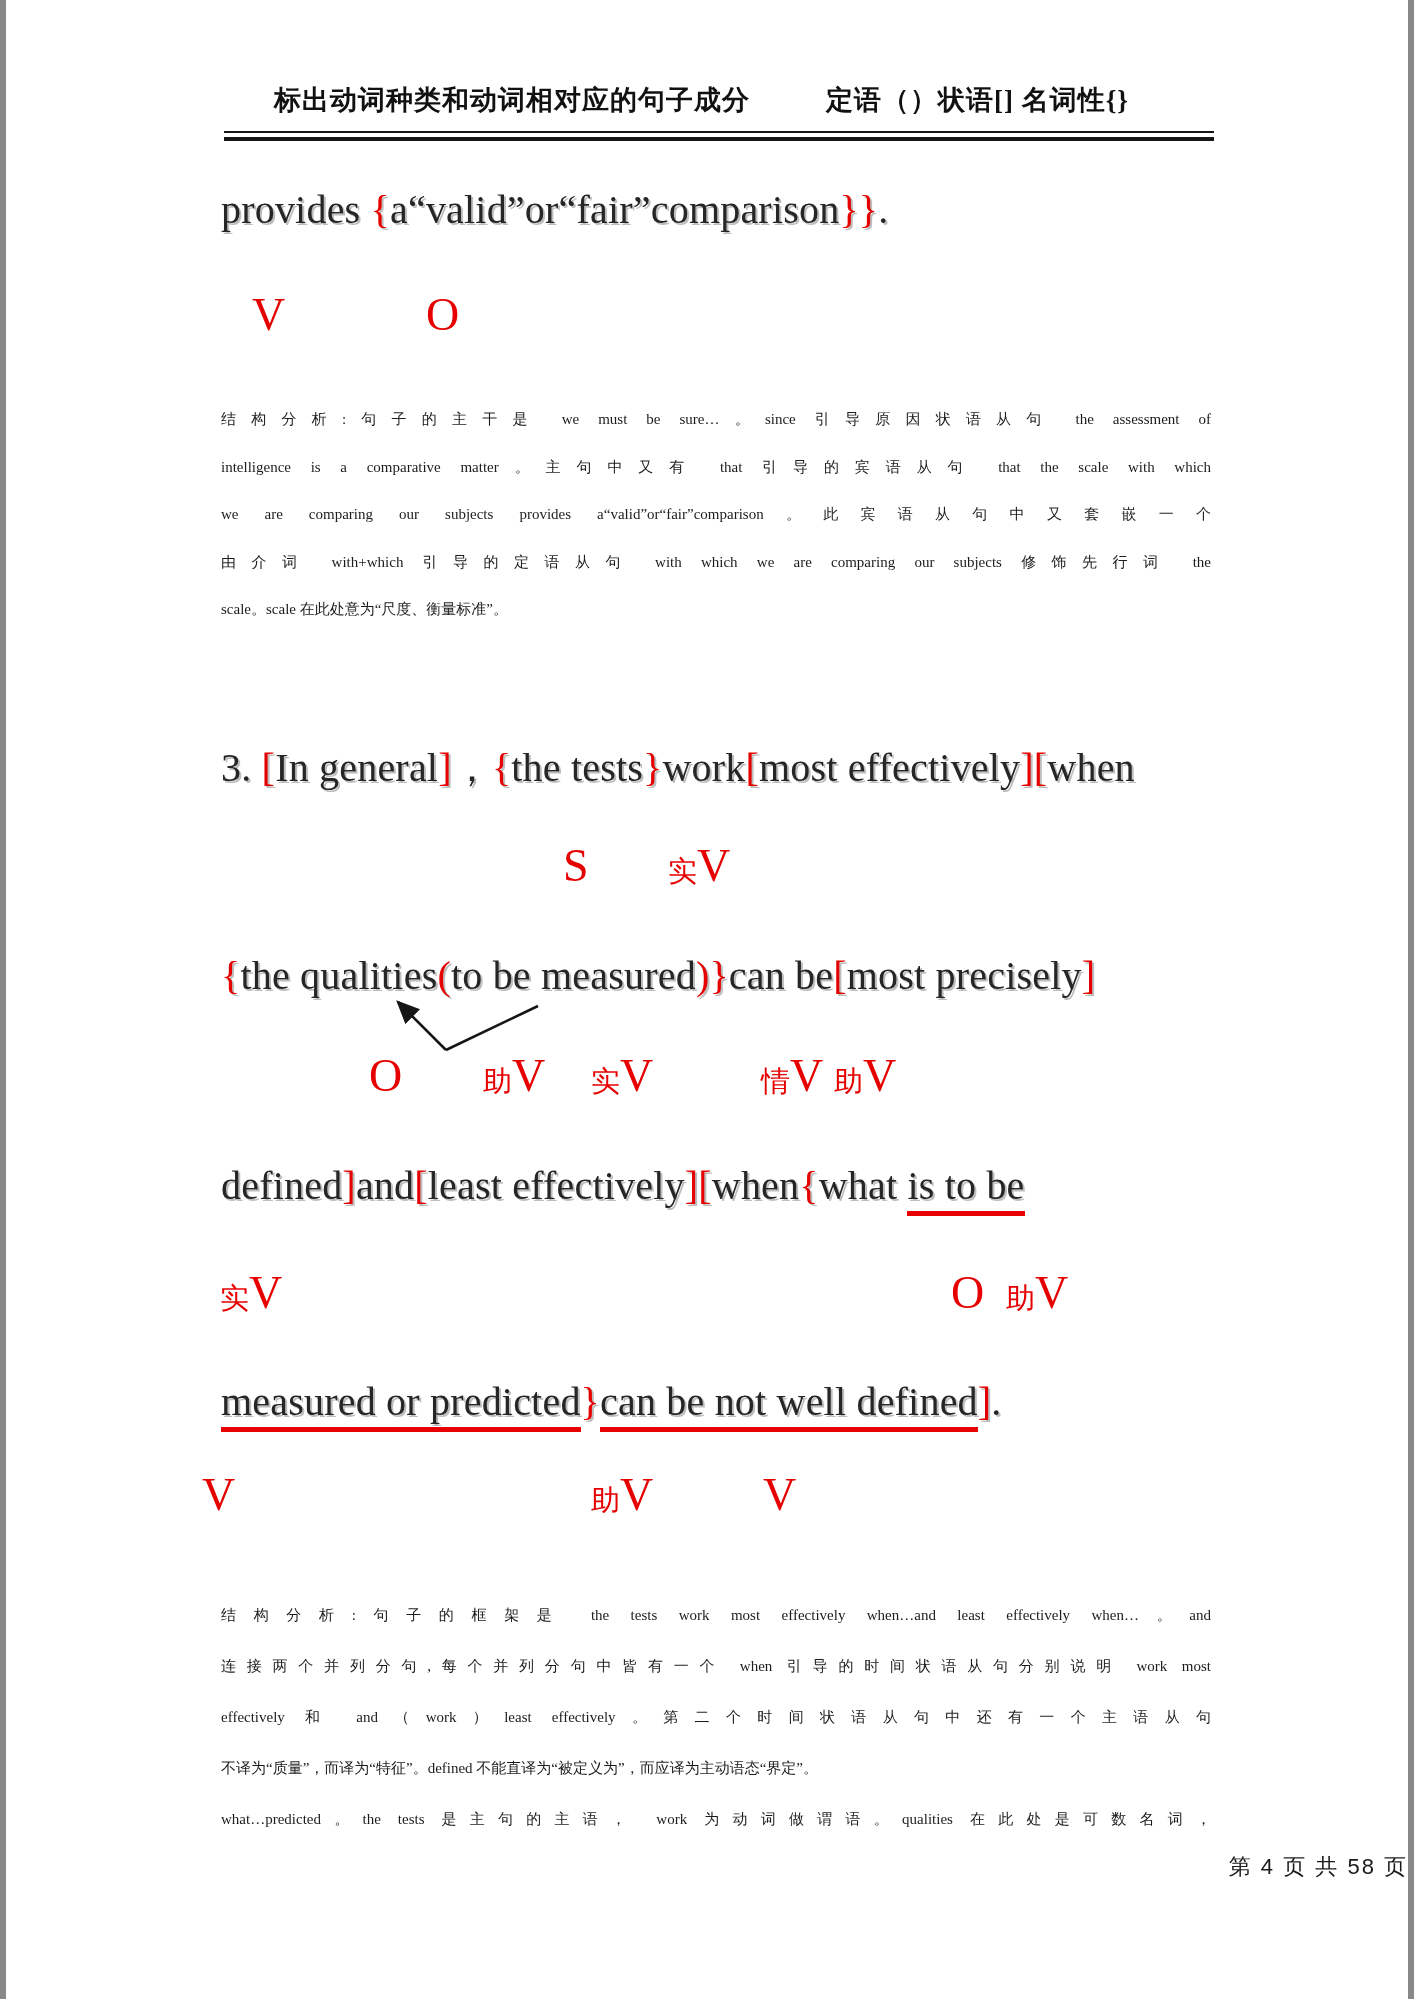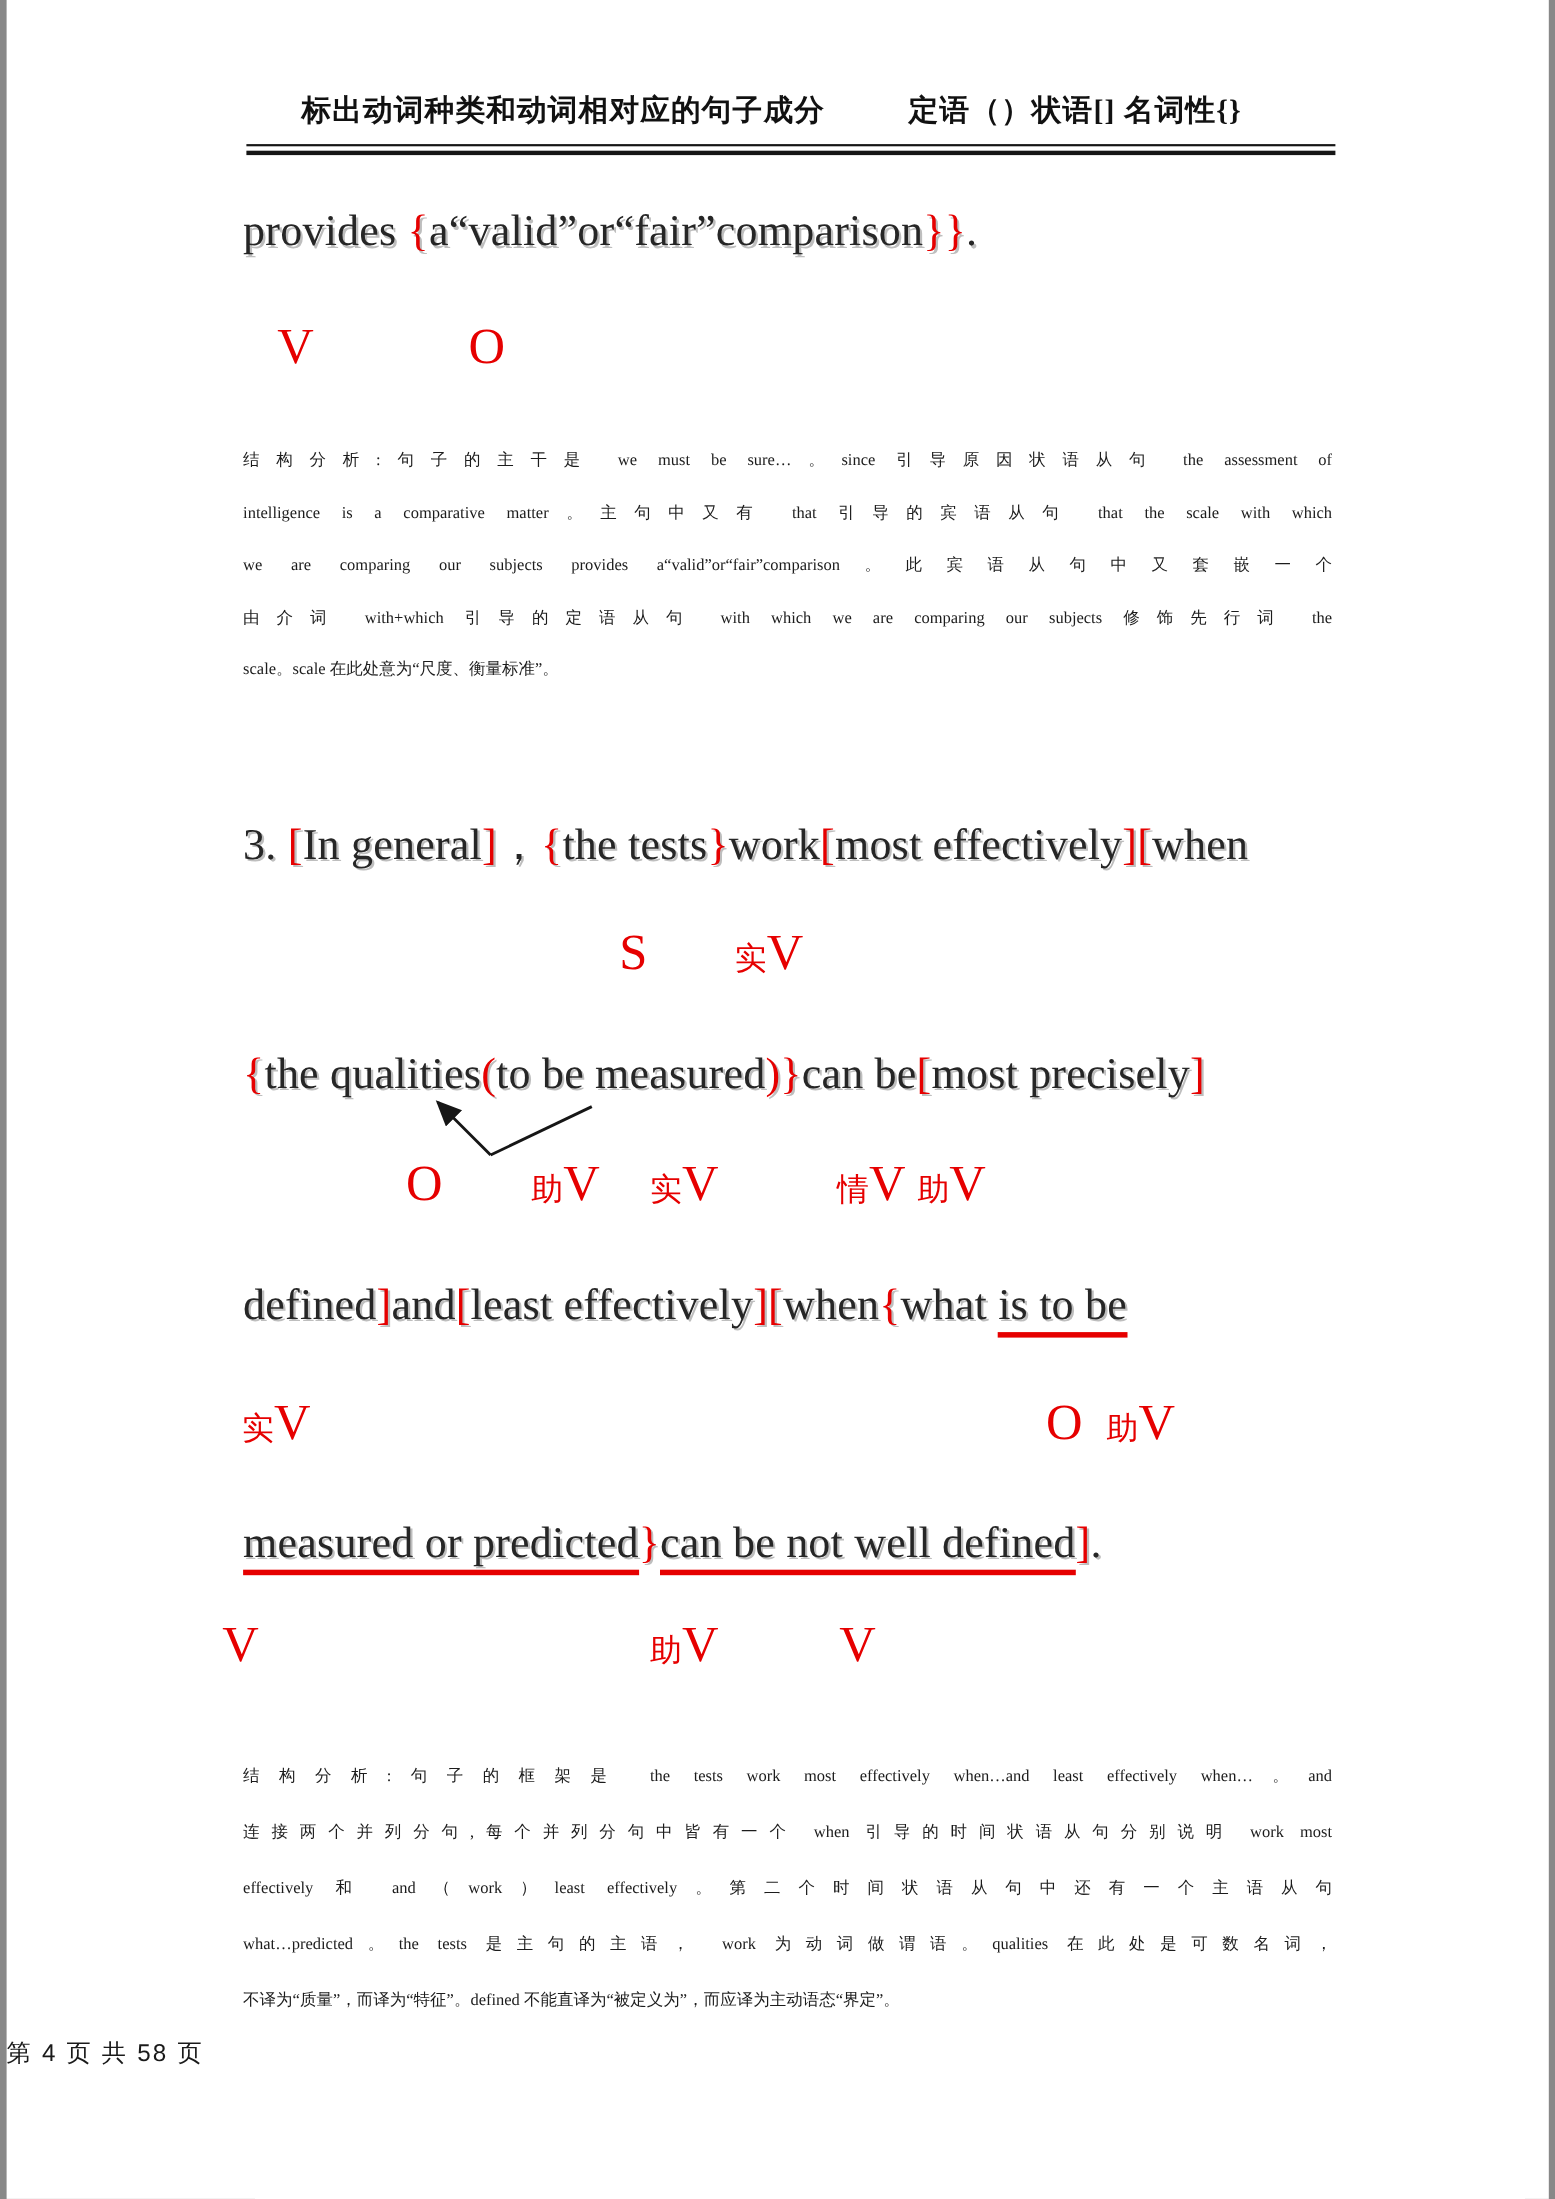--- a/index.html
+++ b/index.html
@@ -49,21 +49,21 @@
     font-size:15px;color:#1c1c1c;
   }
   .para .pline{line-height:47.5px;}
   .para.p2 .pline{line-height:51px;}
   .pline.just{text-align:justify;text-align-last:justify;}
   
   .arrows{position:absolute;left:370px;top:988px;width:210px;height:72px;}
   
   .footer{
     position:absolute;left:0;top:1852px;width:100%;
-    text-align:left;font-size:22px;color:#1a1a1a;
+    text-align:right;font-size:22px;color:#1a1a1a;
     font-family:"Liberation Sans","DejaVu Sans",sans-serif;
     letter-spacing:2px;
   }
 </style>
 </head>
 <body>
 
 <main class="page">
 
   <div class="hdr hdr-left">标出动词种类和动词相对应的句子成分</div>
@@ -136,19 +136,19 @@
   <div class="labels" style="top:1472px">
     <span class="lab-item" style="left:196px"><span class="lab-big">V</span></span>
     <span class="lab-item" style="left:585px"><span class="lab-cn">助</span><span class="lab-big">V</span></span>
     <span class="lab-item" style="left:757px"><span class="lab-big">V</span></span>
   </div>
 
   <div class="para p2" style="top:1590px">
     <div class="pline just">结构分析:句子的框架是 the tests work most effectively when…and least effectively when…。and</div>
     <div class="pline just">连接两个并列分句,每个并列分句中皆有一个 when 引导的时间状语从句分别说明 work most</div>
     <div class="pline just">effectively 和 and（work）least effectively。第二个时间状语从句中还有一个主语从句</div>
+    <div class="pline">不译为“质量”，而译为“特征”。defined 不能直译为“被定义为”，而应译为主动语态“界定”。</div>
     <div class="pline just">what…predicted。the tests 是主句的主语， work 为动词做谓语。qualities 在此处是可数名词，</div>
-    <div class="pline">不译为“质量”，而译为“特征”。defined 不能直译为“被定义为”，而应译为主动语态“界定”。</div>
   </div>
 
   <div class="footer">第 4 页 共 58 页</div>
 
 </main>
 
 </body></html>

